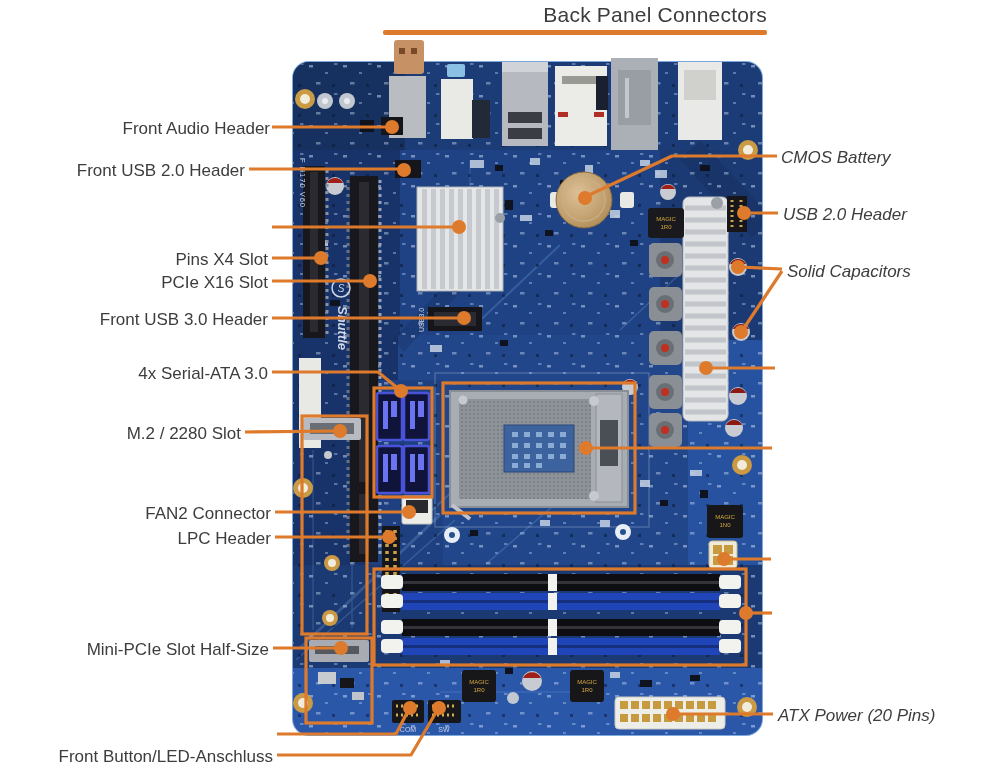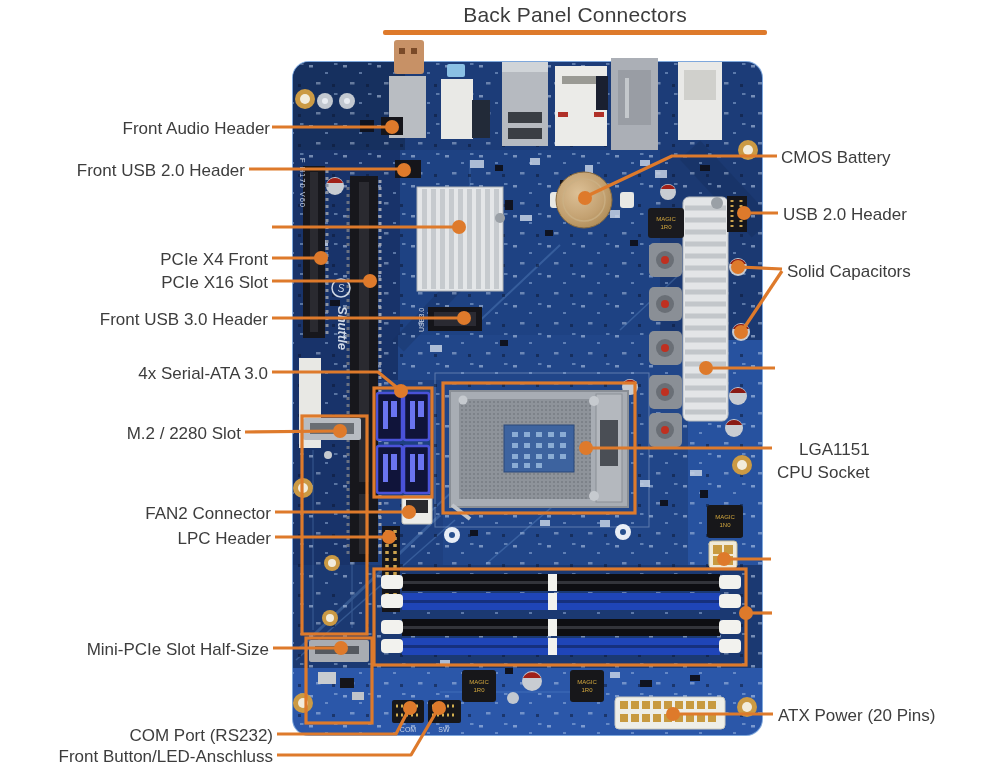--- a/index.html
+++ b/index.html
@@ -1,25 +1,25 @@
 <!DOCTYPE html>
 <html><head>
 <meta charset="utf-8">
 <style>
   html,body{margin:0;padding:0;background:#ffffff;}
   #app{position:relative;width:985px;height:772px;background:#ffffff;overflow:hidden;
        font-family:"Liberation Sans",sans-serif;}
   #board-svg{position:absolute;left:0;top:0;}
-  .title{position:absolute;left:383px;top:3px;width:384px;text-align:center;
+  .title{position:absolute;left:383px;top:3px;width:384px;text-align:right;
          font-size:21px;color:#3c3c3c;letter-spacing:.2px;}
   .title-underline{position:absolute;left:383px;top:30px;width:384px;height:5px;
          background:#DE7A2B;border-radius:2px;}
   .lbl{position:absolute;font-size:17px;color:#3d3d3d;white-space:pre-line;line-height:23px;}
   .lbl.left{}
-  .lbl.right{text-align:right;}
+  .lbl.right{text-align:left;font-style:italic;}
 </style>
 </head>
 <body>
 
 <div id="app">
 
   <svg id="board-svg" width="985" height="772" viewBox="0 0 985 772" xmlns="http://www.w3.org/2000/svg">
     <defs>
       <clipPath id="boardClip">
           <rect x="293" y="62" width="469" height="673" rx="16"></rect>
@@ -493,31 +493,28 @@
         <circle cx="746" cy="613" r="7"></circle>
       <circle cx="673" cy="714" r="7"></circle>
     </g>
   </svg>
 
   <div class="title">Back Panel Connectors</div>
   <div class="title-underline"></div>
 
   <div class="lbl left" style="right:715px;top:117px">Front Audio Header</div>
   <div class="lbl left" style="right:740px;top:159px">Front USB 2.0 Header</div>
-  <div class="lbl left" style="right:717px;top:248px">PCIe X4 Front</div>
+  <div class="lbl left" style="right:717px;top:248px">Pins X4 Slot</div>
   <div class="lbl left" style="right:717px;top:271px">PCIe X16 Slot</div>
   <div class="lbl left" style="right:717px;top:308px">Front USB 3.0 Header</div>
   <div class="lbl left" style="right:717px;top:362px">4x Serial-ATA 3.0</div>
   <div class="lbl left" style="right:744px;top:422px">M.2 / 2280 Slot</div>
   <div class="lbl left" style="right:714px;top:502px">FAN2 Connector</div>
   <div class="lbl left" style="right:714px;top:527px">LPC Header</div>
   <div class="lbl left" style="right:716px;top:638px">Mini-PCIe Slot Half-Size</div>
-  <div class="lbl left" style="right:712px;top:724px">COM Port (RS232)</div>
   <div class="lbl left" style="right:712px;top:745px">Front Button/LED-Anschluss</div>
 
   <div class="lbl right" style="left:781px;top:146px">CMOS Battery</div>
   <div class="lbl right" style="left:783px;top:203px">USB 2.0 Header</div>
   <div class="lbl right" style="left:787px;top:260px">Solid Capacitors</div>
-  <div class="lbl right" style="left:777px;top:438px">LGA1151
-CPU Socket</div>
   <div class="lbl right" style="left:778px;top:704px">ATX Power (20 Pins)</div>
 
 </div>
 
 </body></html>

